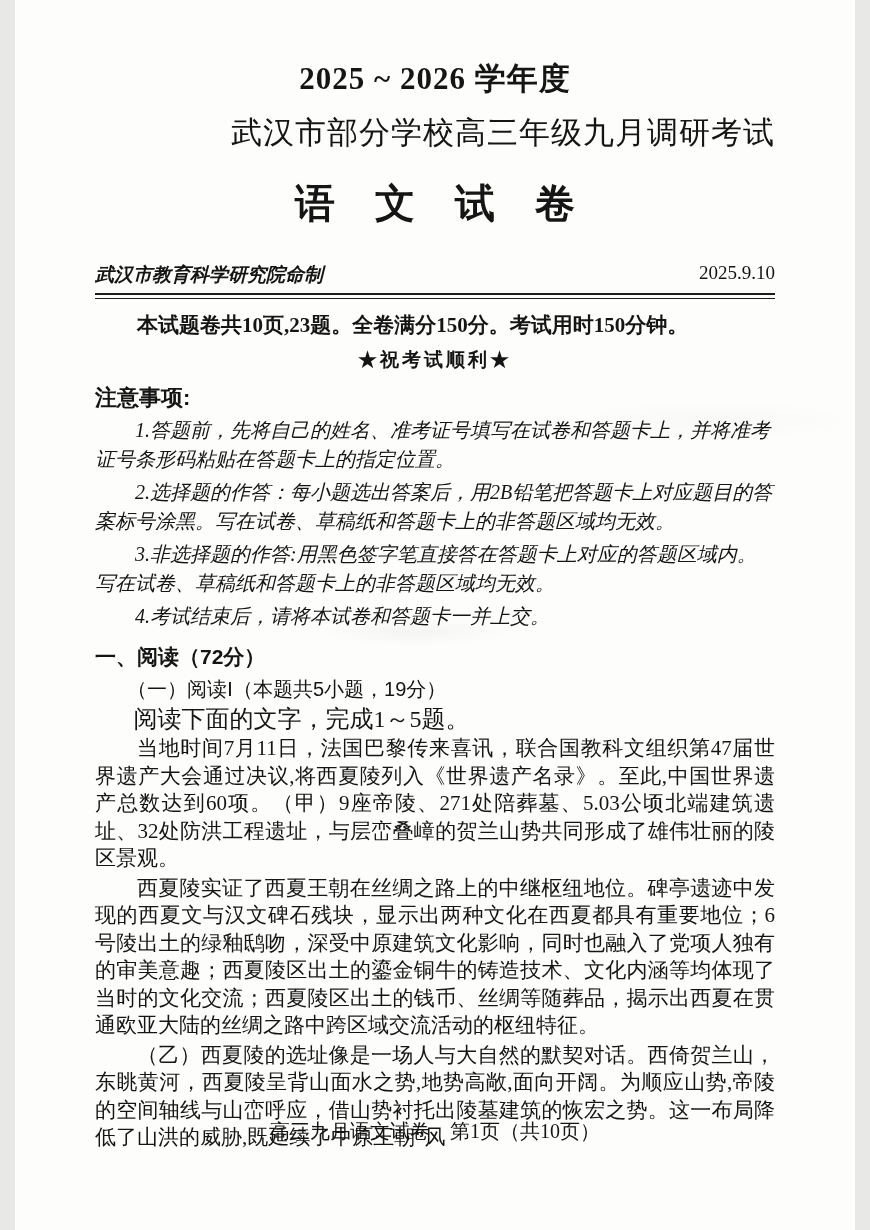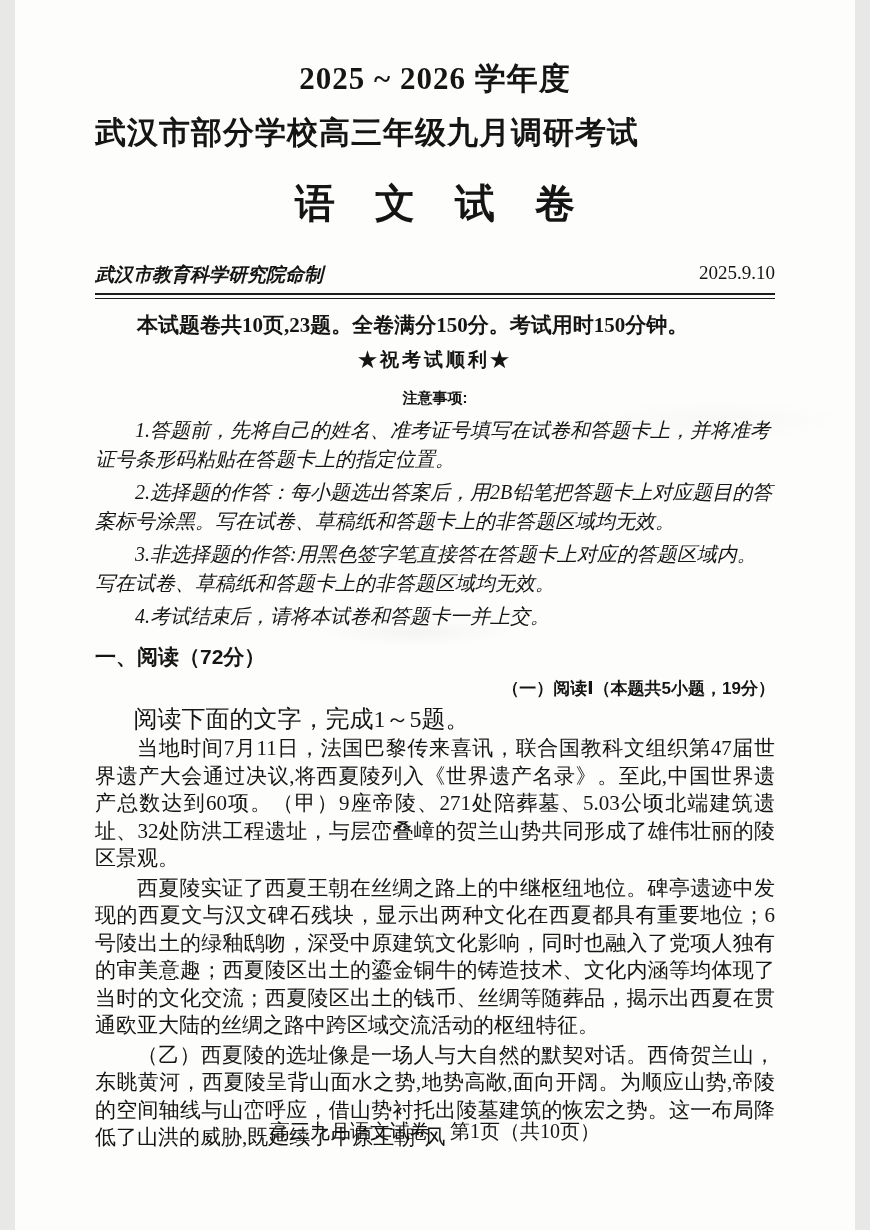--- a/index.html
+++ b/index.html
@@ -26,23 +26,23 @@
 
   .title-year {
     margin-top: 58px;
     text-align: center;
     font-size: 31px;
     font-weight: 600;
     letter-spacing: 1px;
   }
   .title-exam {
     margin-top: 12px;
-    text-align: left;
+    text-align: right;
     font-size: 31px;
-    font-weight: 700;
+    font-weight: 400;
     letter-spacing: 1px;
   }
   .title-subject {
     margin-top: 22px;
     text-align: center;
     font-size: 40px;
     font-weight: 700;
   }
   .issuer-row {
     margin-top: 31px;
@@ -74,45 +74,43 @@
   }
   .wish {
     margin-top: 8px;
     text-align: center;
     font-size: 19px;
     font-weight: 700;
     letter-spacing: 3px;
   }
   .notice-title {
     margin-top: 11px;
-    font-size: 15px;
+    font-size: 22px;
     font-weight: 700;
     line-height: 28px;
-    text-align: center;
   }
   .notice-item {
     margin-top: 4px;
     font-size: 20px;
     line-height: 29px;
     text-indent: 2em;
     font-style: italic;
   }
   .sec-title {
     margin-top: 12px;
     font-size: 21px;
     font-weight: 700;
     line-height: 28px;
   }
   .sec-sub {
     margin-top: 4px;
-    font-size: 17px;
-    font-weight: 700;
+    font-size: 20px;
+    font-weight: 400;
     line-height: 28px;
     text-indent: 1.6em;
-    text-align: right;
   }
   .instruction {
     margin-top: 2px;
     font-size: 24px;
     line-height: 28px;
     text-indent: 1.6em;
   }
   .material-label {
     margin-top: 2px;
     font-size: 21px;

